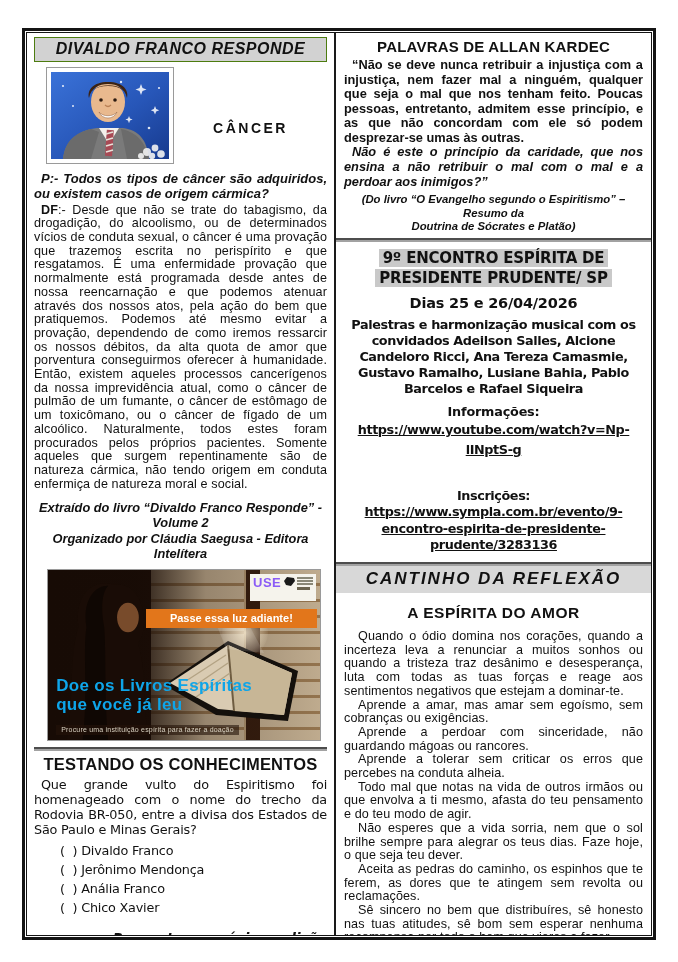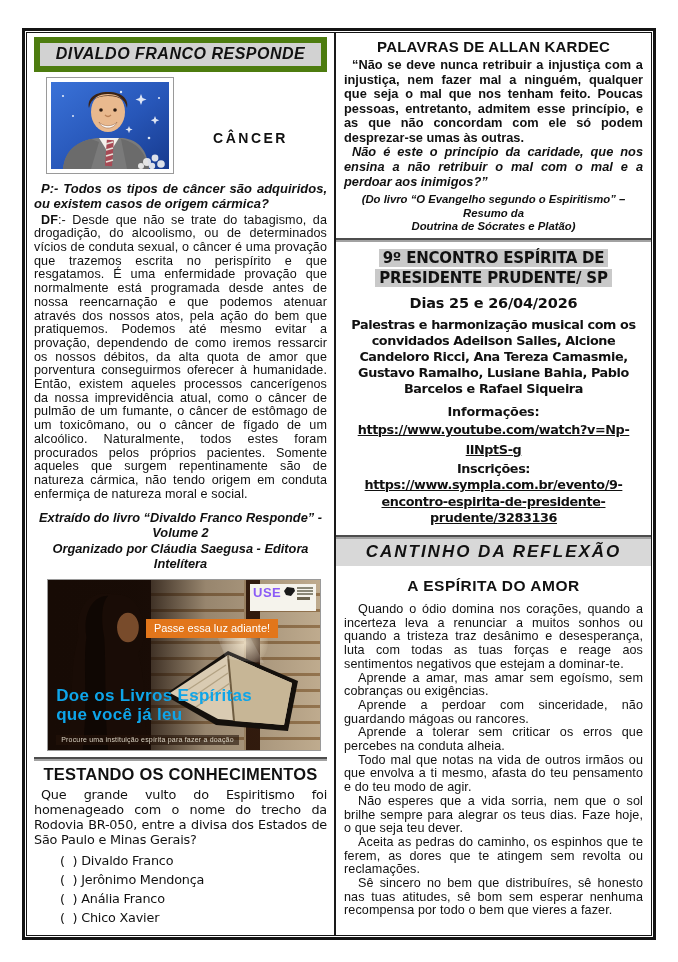--- a/index.html
+++ b/index.html
@@ -19,21 +19,21 @@
   .col-left {
     width:309px; border-right:2px solid #1a1a1a; padding:4px 7px 0 7px;
     overflow:hidden;
   }
   .col-right { flex:1; overflow:hidden; }
 
   .hdiv { border-top:2px solid #4d4d4d; border-bottom:2px solid #a2a2a2; height:1px; background:#fff; }
 
   
   .lc-header {
-    background:#d2d2d2; border:6px solid #4d7c0f; text-align:center;
+    background:#d2d2d2; border:1px solid #4d7c0f; text-align:center;
     font-style:italic; font-weight:bold; font-size:16px; letter-spacing:.5px;
     padding:2px 0 3px; margin-bottom:5px;
   }
   .photo-row { display:flex; align-items:center; margin:2px 0 8px 12px; }
   .photo-frame { width:128px; height:97px; border:1px solid #9a9a9a; background:#fff; padding:4px; flex:none; }
   .photo-frame svg { display:block; width:100%; height:100%; }
   .topic-label { flex:1; text-align:center; font-weight:bold; font-size:14px; letter-spacing:2.5px;margin-top:24px; }
   .q-para {
     font-weight:bold; font-style:italic; font-size:13px; line-height:1.14;
     text-align:justify; text-indent:7px; margin:4px 0 2px;
@@ -66,21 +66,21 @@
     background:linear-gradient(90deg,#170b05 0%,rgba(23,11,5,.92) 32%,rgba(23,11,5,.35) 58%,rgba(23,11,5,.15) 100%);
   }
   .cam-flare {
     position:absolute; right:52px; top:40px; width:46px; height:46px; border-radius:50%;
     background:radial-gradient(circle,rgba(255,240,210,.75) 0%,rgba(255,240,210,.25) 55%,rgba(255,240,210,0) 75%);
   }
   .cam-fig { position:absolute; left:0; top:4px; height:168px; width:150px; }
   .cam-book { position:absolute; right:14px; bottom:12px; width:150px; height:105px; }
   .cam-banner {
     position:absolute; left:36%; top:23%; background:#e2761b; color:#fff;
-    font-weight:normal; font-size:11px; padding:3px 8px 4px; white-space:nowrap;
+    font-weight:bold; font-size:11px; padding:3px 24px 4px; white-space:nowrap;
   }
   .cam-headline {
     position:absolute; left:3%; bottom:15%; color:#0ea5e9; font-size:17px;
     font-weight:600; line-height:1.12; letter-spacing:.3px;
   }
   .cam-footer {
     position:absolute; left:3%; bottom:3%; background:rgba(35,18,8,.6);
     color:#d9d2c2; font-size:7px; padding:1px 5px 2px; letter-spacing:.2px;
   }
   .cam-logo {
@@ -108,21 +108,21 @@
   .rk-quote.it { font-style:italic; }
   .rk-source { font-weight:bold; font-style:italic; font-size:11.3px; text-align:center; line-height:1.2; margin-top:4px; }
 
   .sec-event { padding:6px 8px 8px; font-family:"DejaVu Sans","Liberation Sans",sans-serif; text-align:center; }
   .ev-title { font-weight:bold; font-size:15px; line-height:1.35; letter-spacing:-.2px; }
   .ev-title .hl { background:#c9c9c9; padding:0 4px; }
   .ev-dates { font-weight:bold; font-size:14.5px; margin:7px 0 6px; letter-spacing:-.2px; }
   .ev-desc { font-weight:bold; font-size:12.8px; line-height:1.25; letter-spacing:-.4px; }
   .ev-info-label { font-weight:bold; font-size:12.8px; margin-top:7px; letter-spacing:-.2px; }
   .ev-link { font-weight:bold; font-size:12.8px; text-decoration:underline; color:#111; letter-spacing:-.4px; line-height:1.3; }
-  .ev-insc { font-weight:bold; font-size:12.8px; margin-top:2px; line-height:1.3; letter-spacing:-.4px; }
+  .ev-insc { font-weight:bold; font-size:12.8px; margin-top:29px; line-height:1.3; letter-spacing:-.4px; }
 
   .reflex-header {
     background:#d8d8d8; text-align:center; font-weight:bold; font-style:italic;
     font-size:17px; letter-spacing:2px; padding:3px 0 4px;
   }
   .sec-reflex-body { padding:4px 8px 0; }
   .rf-title { font-weight:bold; font-size:15.5px; text-align:center; letter-spacing:.5px; margin:7px 0 8px; }
   .rf-para { font-size:12.6px; line-height:13.7px; text-align:justify; text-indent:14px; letter-spacing:.1px; }
 </style>
 </head>

